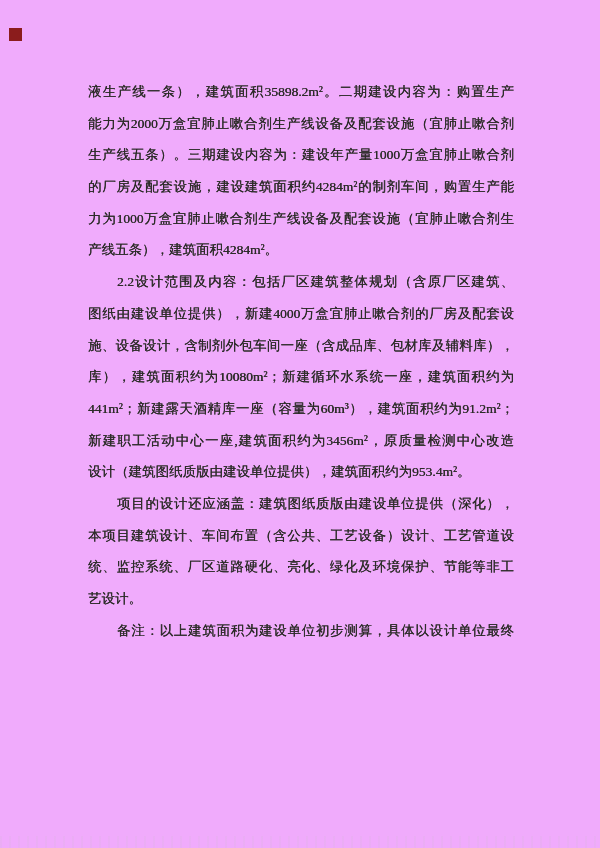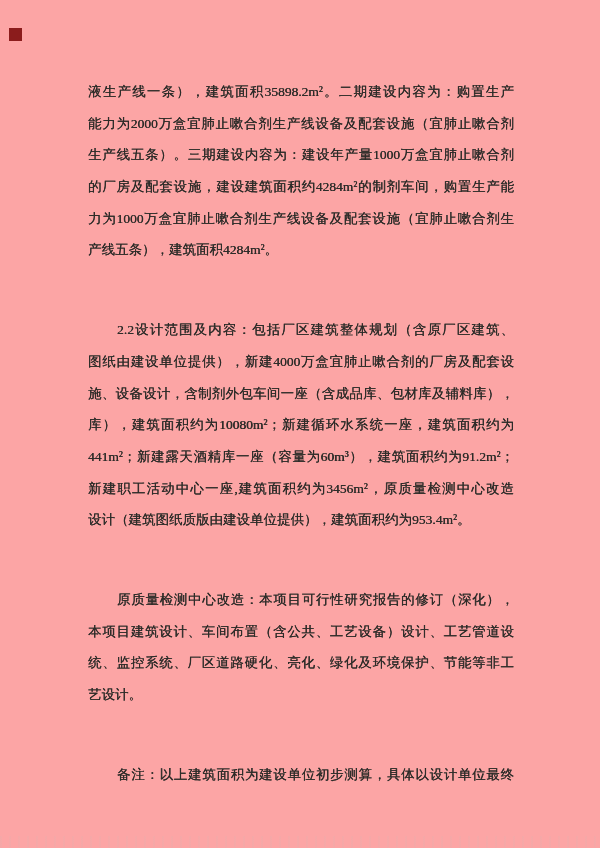--- a/index.html
+++ b/index.html
@@ -52,41 +52,40 @@
     line-height: 31.7px;
     white-space: nowrap;
     text-align: justify;
     text-align-last: justify;
   }
   .tlast {
     text-align-last: left;
   }
   .tindent {
     text-indent: 29px;
-    margin-top: 48px;
   }
 </style>
 </head>
 <body style="background: rgb(253, 253, 252);">
 
-<div class="page" style="background: #fca5a5;">
+<div class="page" style="background: #f0abfc;">
   <div class="red-mark" style="background: rgb(139, 28, 28);"></div>
   <div class="textblock" id="textblock" style="color: rgb(45, 44, 41);">
       <div class="tline">液生产线一条），建筑面积35898.2m²。二期建设内容为：购置生产</div>
       <div class="tline">能力为2000万盒宜肺止嗽合剂生产线设备及配套设施（宜肺止嗽合剂</div>
       <div class="tline">生产线五条）。三期建设内容为：建设年产量1000万盒宜肺止嗽合剂</div>
       <div class="tline">的厂房及配套设施，建设建筑面积约4284m²的制剂车间，购置生产能</div>
       <div class="tline">力为1000万盒宜肺止嗽合剂生产线设备及配套设施（宜肺止嗽合剂生</div>
       <div class="tline tlast">产线五条），建筑面积4284m²。</div>
       <div class="tline tindent">2.2设计范围及内容：包括厂区建筑整体规划（含原厂区建筑、</div>
       <div class="tline">图纸由建设单位提供），新建4000万盒宜肺止嗽合剂的厂房及配套设</div>
       <div class="tline">施、设备设计，含制剂外包车间一座（含成品库、包材库及辅料库），</div>
       <div class="tline">库），建筑面积约为10080m²；新建循环水系统一座，建筑面积约为</div>
       <div class="tline">441m²；新建露天酒精库一座（容量为60m³），建筑面积约为91.2m²；</div>
       <div class="tline">新建职工活动中心一座,建筑面积约为3456m²，原质量检测中心改造</div>
       <div class="tline tlast">设计（建筑图纸质版由建设单位提供），建筑面积约为953.4m²。</div>
-      <div class="tline tindent">原质量检测中心改造：本项目可行性研究报告的修订（深化），</div>
+      <div class="tline tindent">项目的设计还应涵盖：建筑图纸质版由建设单位提供（深化），</div>
       <div class="tline">本项目建筑设计、车间布置（含公共、工艺设备）设计、工艺管道设</div>
       <div class="tline">统、监控系统、厂区道路硬化、亮化、绿化及环境保护、节能等非工</div>
       <div class="tline tlast">艺设计。</div>
       <div class="tline tindent">备注：以上建筑面积为建设单位初步测算，具体以设计单位最终</div>
     </div>
 </div>
 
 </body></html>

